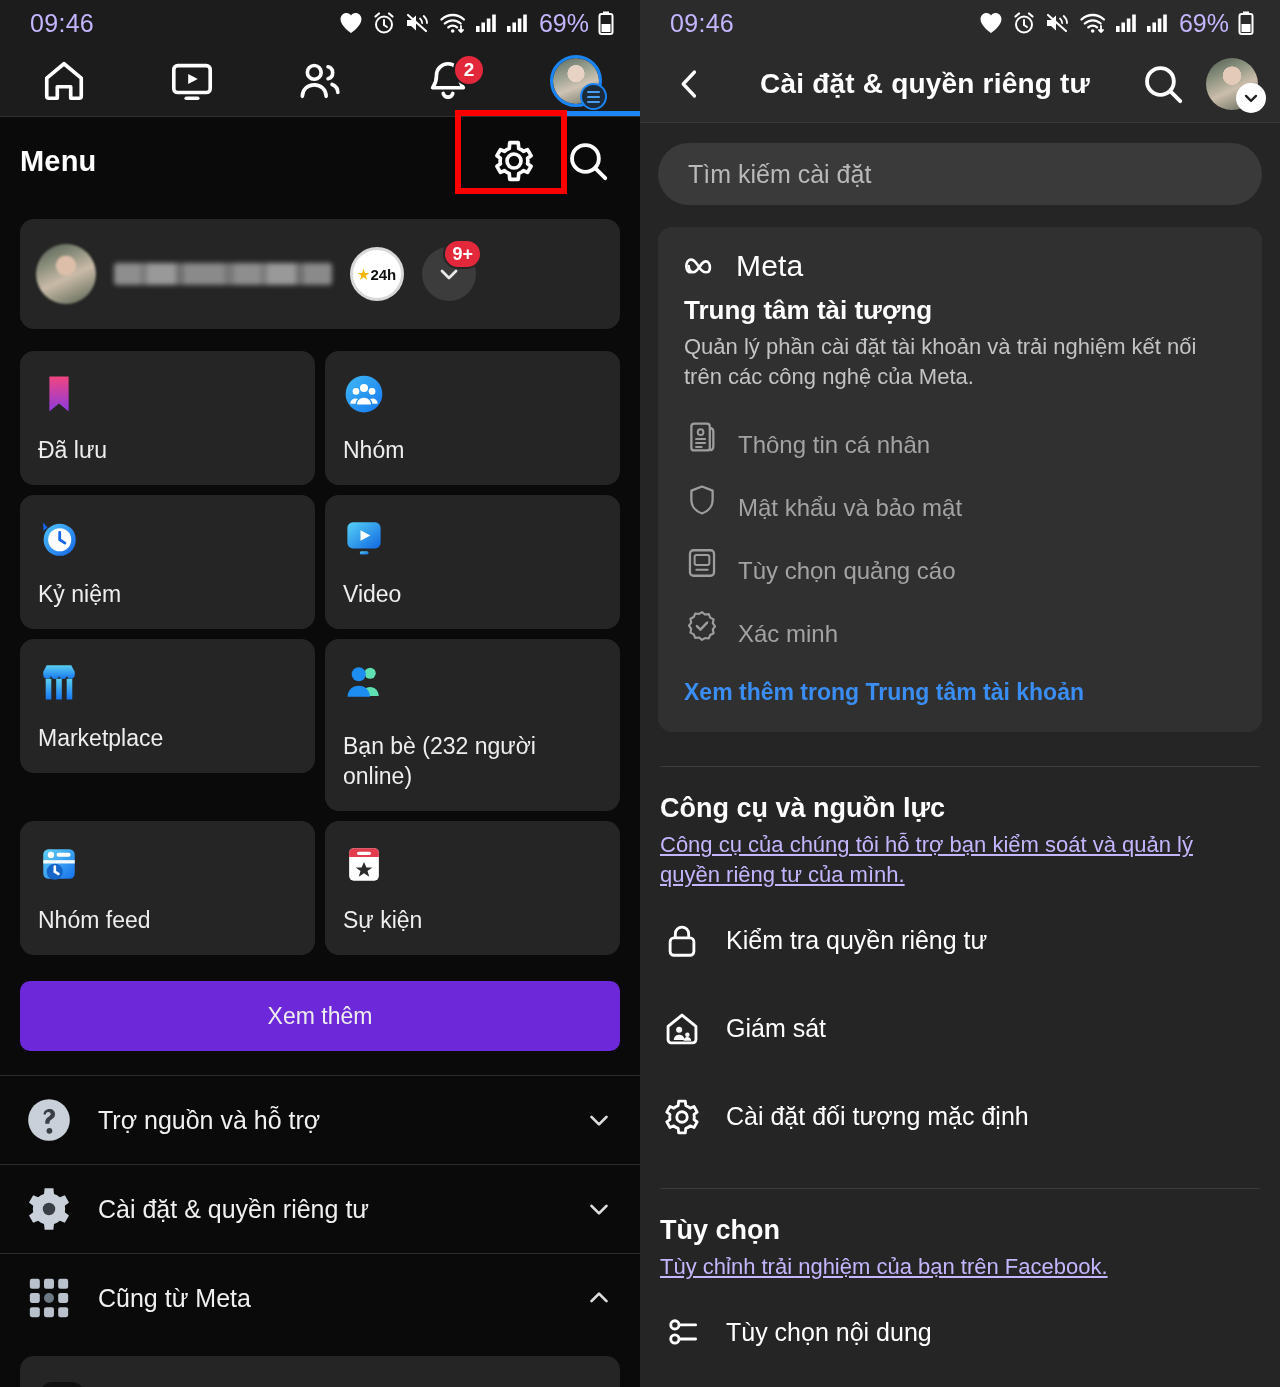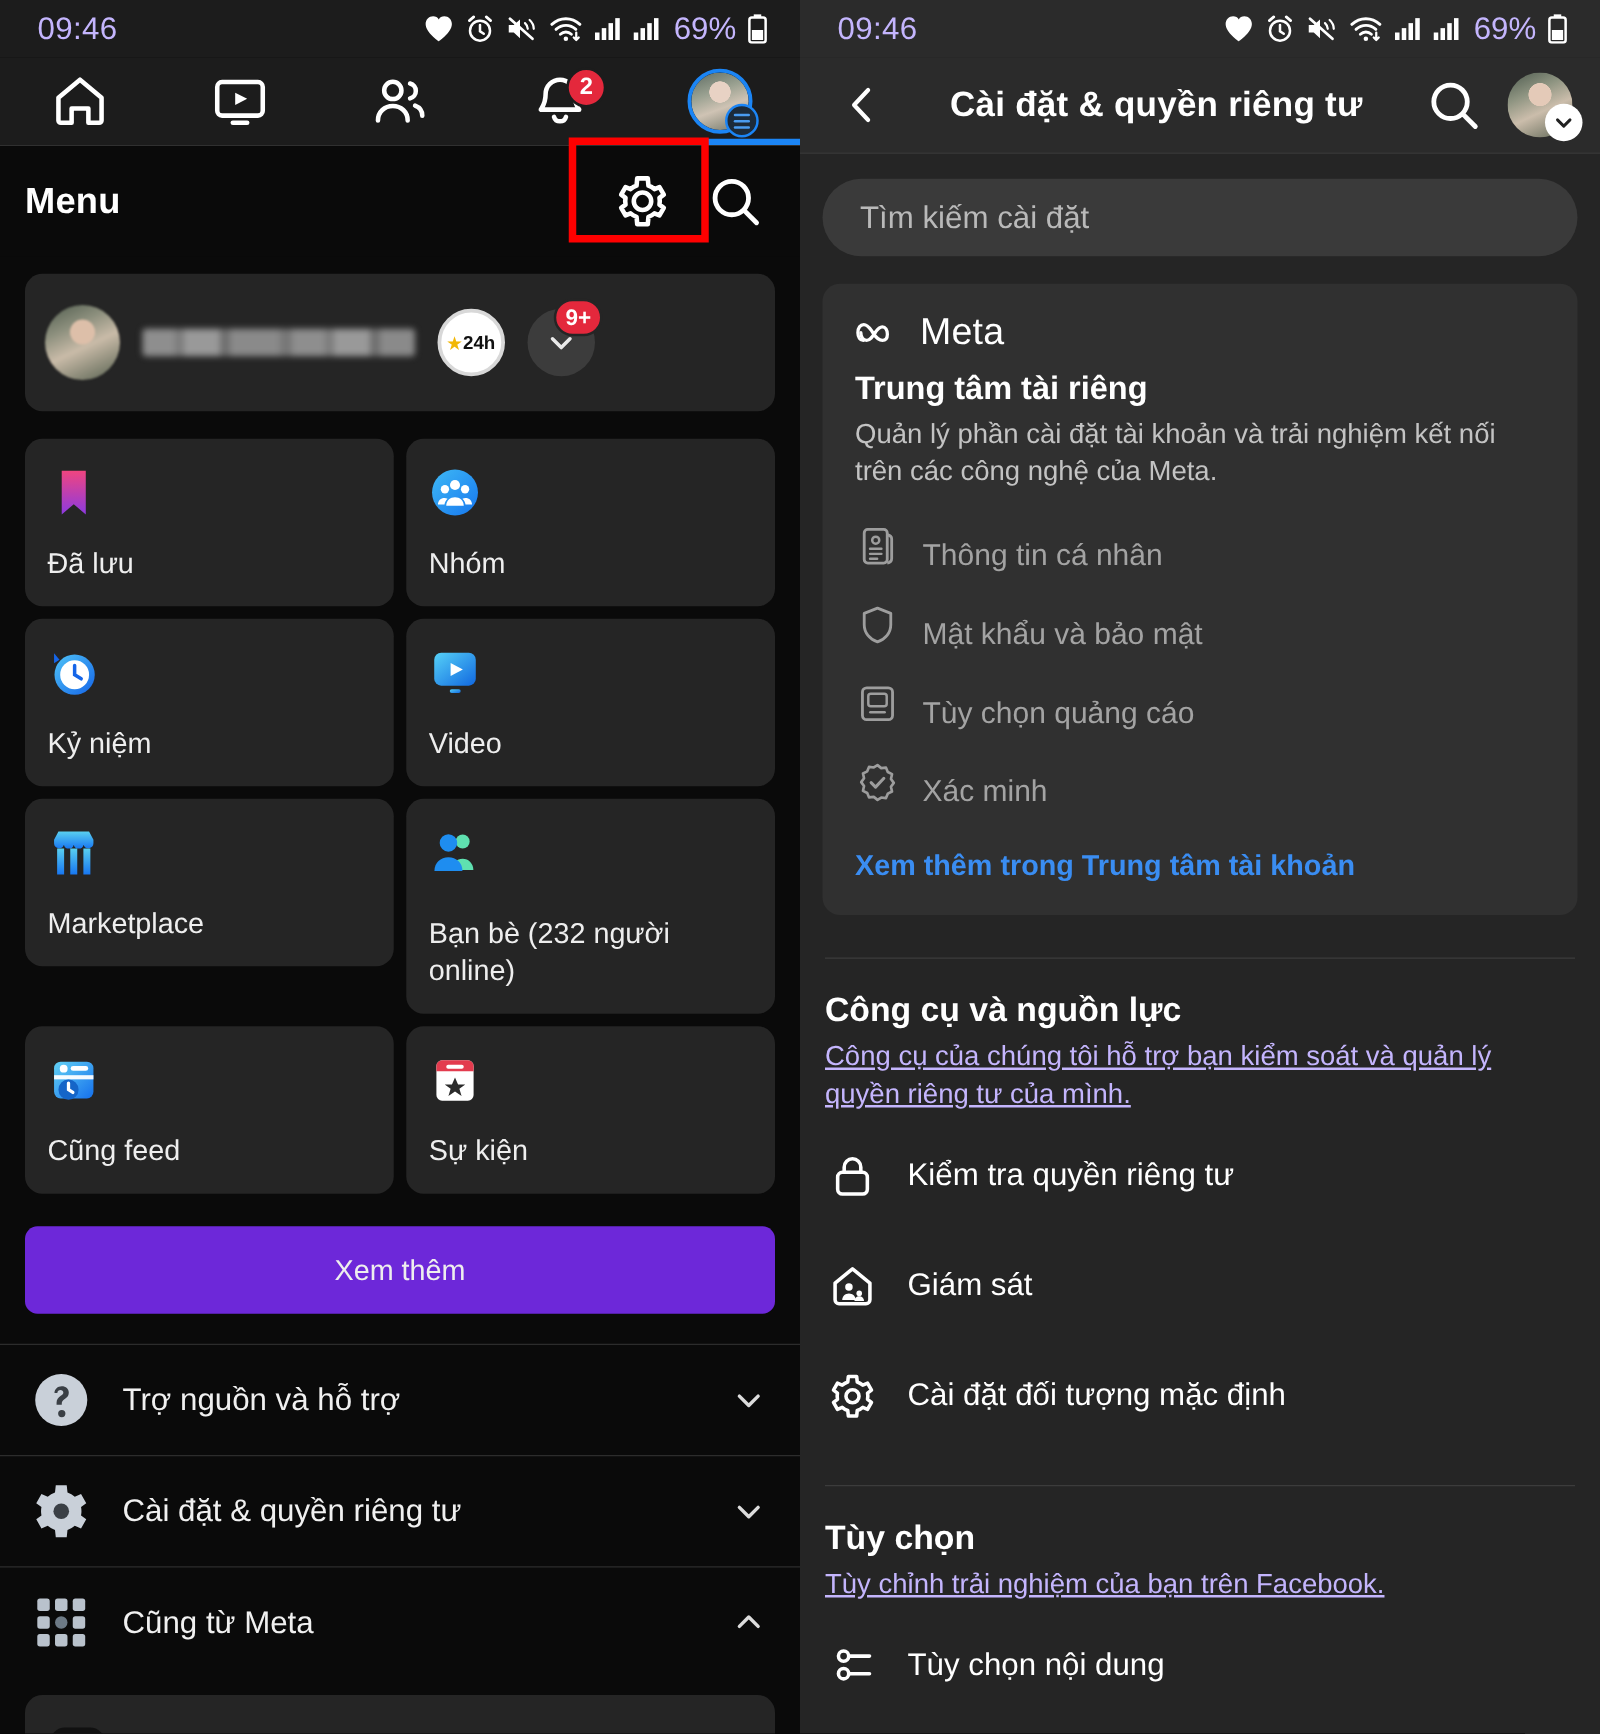--- a/index.html
+++ b/index.html
@@ -418,21 +418,21 @@
                   <stop offset="1" stop-color="#1570ec"></stop>
                 </linearGradient>
               </defs>
               <rect x="3" y="3.6" width="18" height="16.8" rx="3" fill="url(#gFe)"></rect>
               <rect x="3" y="9.8" width="18" height="1.9" fill="#fff" opacity=".95"></rect>
               <circle cx="7.4" cy="6.8" r="1.8" fill="#fff"></circle>
               <rect x="10.6" y="5.6" width="8" height="2.2" rx="1.1" fill="#fff"></rect>
               <circle cx="9.6" cy="16.4" r="4.6" fill="#1565c8"></circle>
               <path d="M9.6 13.4v3l2 1.3" stroke="#fff" stroke-width="1.5" fill="none" stroke-linecap="round"></path>
             </svg>
-          <div class="tile-label">Cũng feed</div>
+          <div class="tile-label">Nhóm feed</div>
         </div>
         <div class="tile">
           <svg class="tile-ico" viewBox="0 0 24 24">
               <rect x="3.5" y="3" width="17" height="18.5" rx="2.6" fill="#fff"></rect>
               <path d="M3.5 5.6a2.6 2.6 0 0 1 2.6-2.6h11.8a2.6 2.6 0 0 1 2.6 2.6v2.4H3.5z" fill="#e33b4e"></path>
               <rect x="8" y="5" width="8" height="1.8" rx=".9" fill="#fff"></rect>
               <path d="M12 10.8 13.4 14h3.3l-2.7 2 1 3.3-3-2-3 2 1-3.3-2.7-2h3.3z" fill="#2b2b2b"></path>
             </svg>
           <div class="tile-label">Sự kiện</div>
         </div>
@@ -577,21 +577,21 @@
     </div>
 
     <div class="meta-card">
       <div class="meta-logo-row">
         <svg width="42" height="26" viewBox="0 0 42 26">
             <path d="M6.6 19.3c-2.5 0-4.3-2.4-4.3-6.2S4.3 6.6 7 6.6c2.3 0 4 1.6 6.1 4.7l1.5 2.3c2.6 4 4.6 5.7 7.3 5.7 2.4 0 4-1.7 4-4.9 0-3.4-1.6-6-4-6-1.9 0-3.6 1.4-5.7 4.5" fill="none" stroke="#fff" stroke-width="2.6" stroke-linecap="round"></path>
             <path d="M16.2 12.9c-2.2 3.4-4.1 6.4-7 6.4-2.6 0-4.5-2.4-4.5-6.2" fill="none" stroke="#fff" stroke-width="2.6" stroke-linecap="round"></path>
           </svg>
         <span class="meta-word">Meta</span>
       </div>
-      <div class="meta-h">Trung tâm tài riêng</div>
+      <div class="meta-h">Trung tâm tài tượng</div>
       <div class="meta-sub">Quản lý phần cài đặt tài khoản và trải nghiệm kết nối trên các công nghệ của Meta.</div>
 
       <div class="meta-item first">
         <span class="mi-ico">
           <svg width="34" height="34" viewBox="0 0 24 24">
               <rect x="4.5" y="2.5" width="13" height="19" rx="2" fill="none" stroke="#9d9d9d" stroke-width="1.6"></rect>
               <path d="M17.5 5.5c1.6.3 2.5 1 2.5 2.4v11c0 1.4-1 2.3-2.5 2.6" fill="none" stroke="#9d9d9d" stroke-width="1.6"></path>
               <circle cx="11" cy="8.6" r="2" fill="none" stroke="#9d9d9d" stroke-width="1.4"></circle>
               <path d="M7.8 13.4h6.4M7.8 16.3h6.4M7.8 19h4" stroke="#9d9d9d" stroke-width="1.4" stroke-linecap="round"></path>
             </svg>

